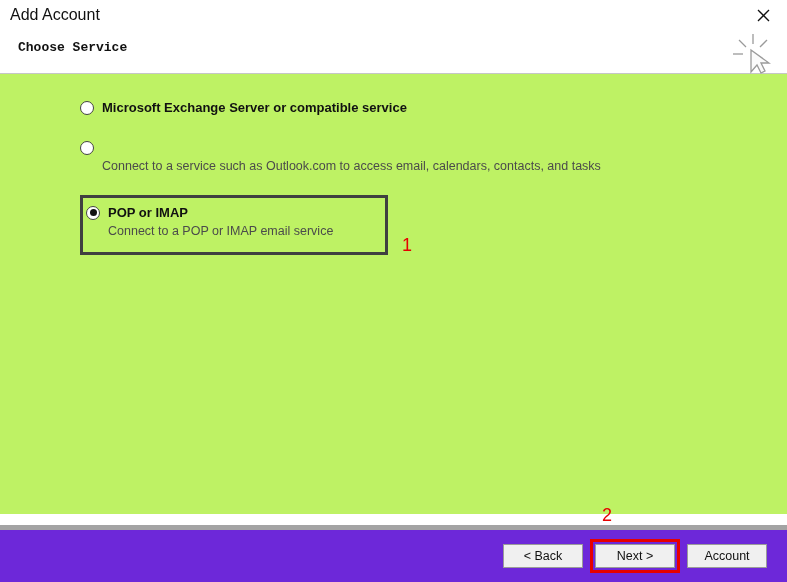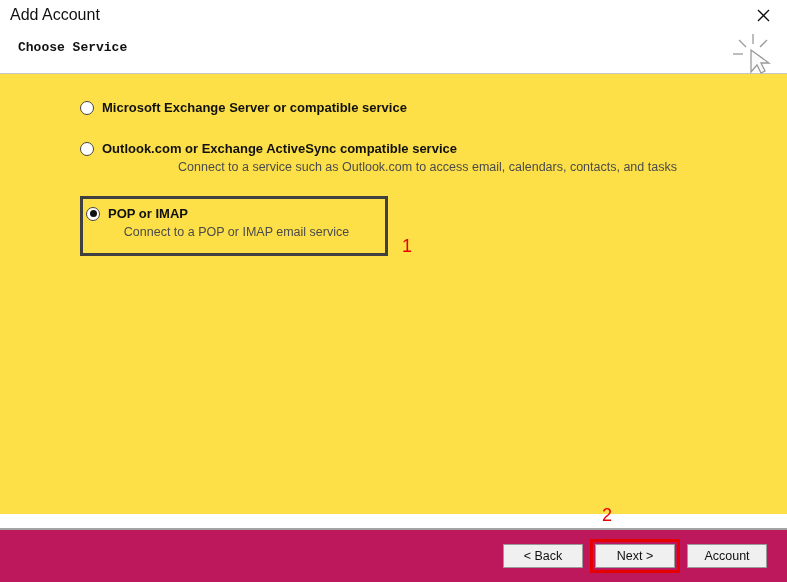--- a/index.html
+++ b/index.html
@@ -58,26 +58,25 @@
     height: 44px;
   }
   .cursor-deco svg { width: 44px; height: 44px; stroke: #9a9a9a; fill: none; stroke-width: 1.3; }
 
   .divider {
     height: 1px;
     background: #c6c6c6;
   }
 
   .body-area {
-    background: #fde047;
+    background: #bef264;
     height: 440px;
     box-sizing: border-box;
     padding: 22px 28px 0 80px;
     position: relative;
-    text-align: center;
   }
 
   .option {
     position: relative;
     margin-bottom: 16px;
     padding: 4px 6px 6px 0;
   }
   .option .row {
     display: flex;
     align-items: center;
@@ -122,22 +121,22 @@
     position: absolute;
     color: #e60000;
     font-size: 18px;
     font-family: "Segoe UI", sans-serif;
   }
 
   .footer {
     position: absolute;
     left: 0; right: 0; bottom: 0;
     height: 52px;
-    border-top: 2px solid #a3a3a3;
-    background: #be185d;
+    border-top: 5px solid #a3a3a3;
+    background: #6d28d9;
     display: flex;
     align-items: center;
     justify-content: flex-end;
     padding-right: 20px;
     gap: 12px;
   }
   .btn {
     min-width: 80px;
     height: 24px;
     border: 1px solid #9a9a9a;
@@ -190,21 +189,20 @@
     <div class="option">
       <div class="row">
         <span class="radio"></span>
         <span class="opt-title">Microsoft Exchange Server or compatible service</span>
       </div>
     </div>
 
     <div class="option">
       <div class="row">
         <span class="radio"></span>
-        <span class="opt-title">Outlook.com or Exchange ActiveSync compatible service</span>
       </div>
       <div class="opt-desc">Connect to a service such as Outlook.com to access email, calendars, contacts, and tasks</div>
     </div>
 
     <div style="position:relative;">
       <div class="highlight-box">
         <div class="option" style="margin-bottom:0;">
           <div class="row">
             <span class="radio selected"></span>
             <span class="opt-title">POP or IMAP</span>

